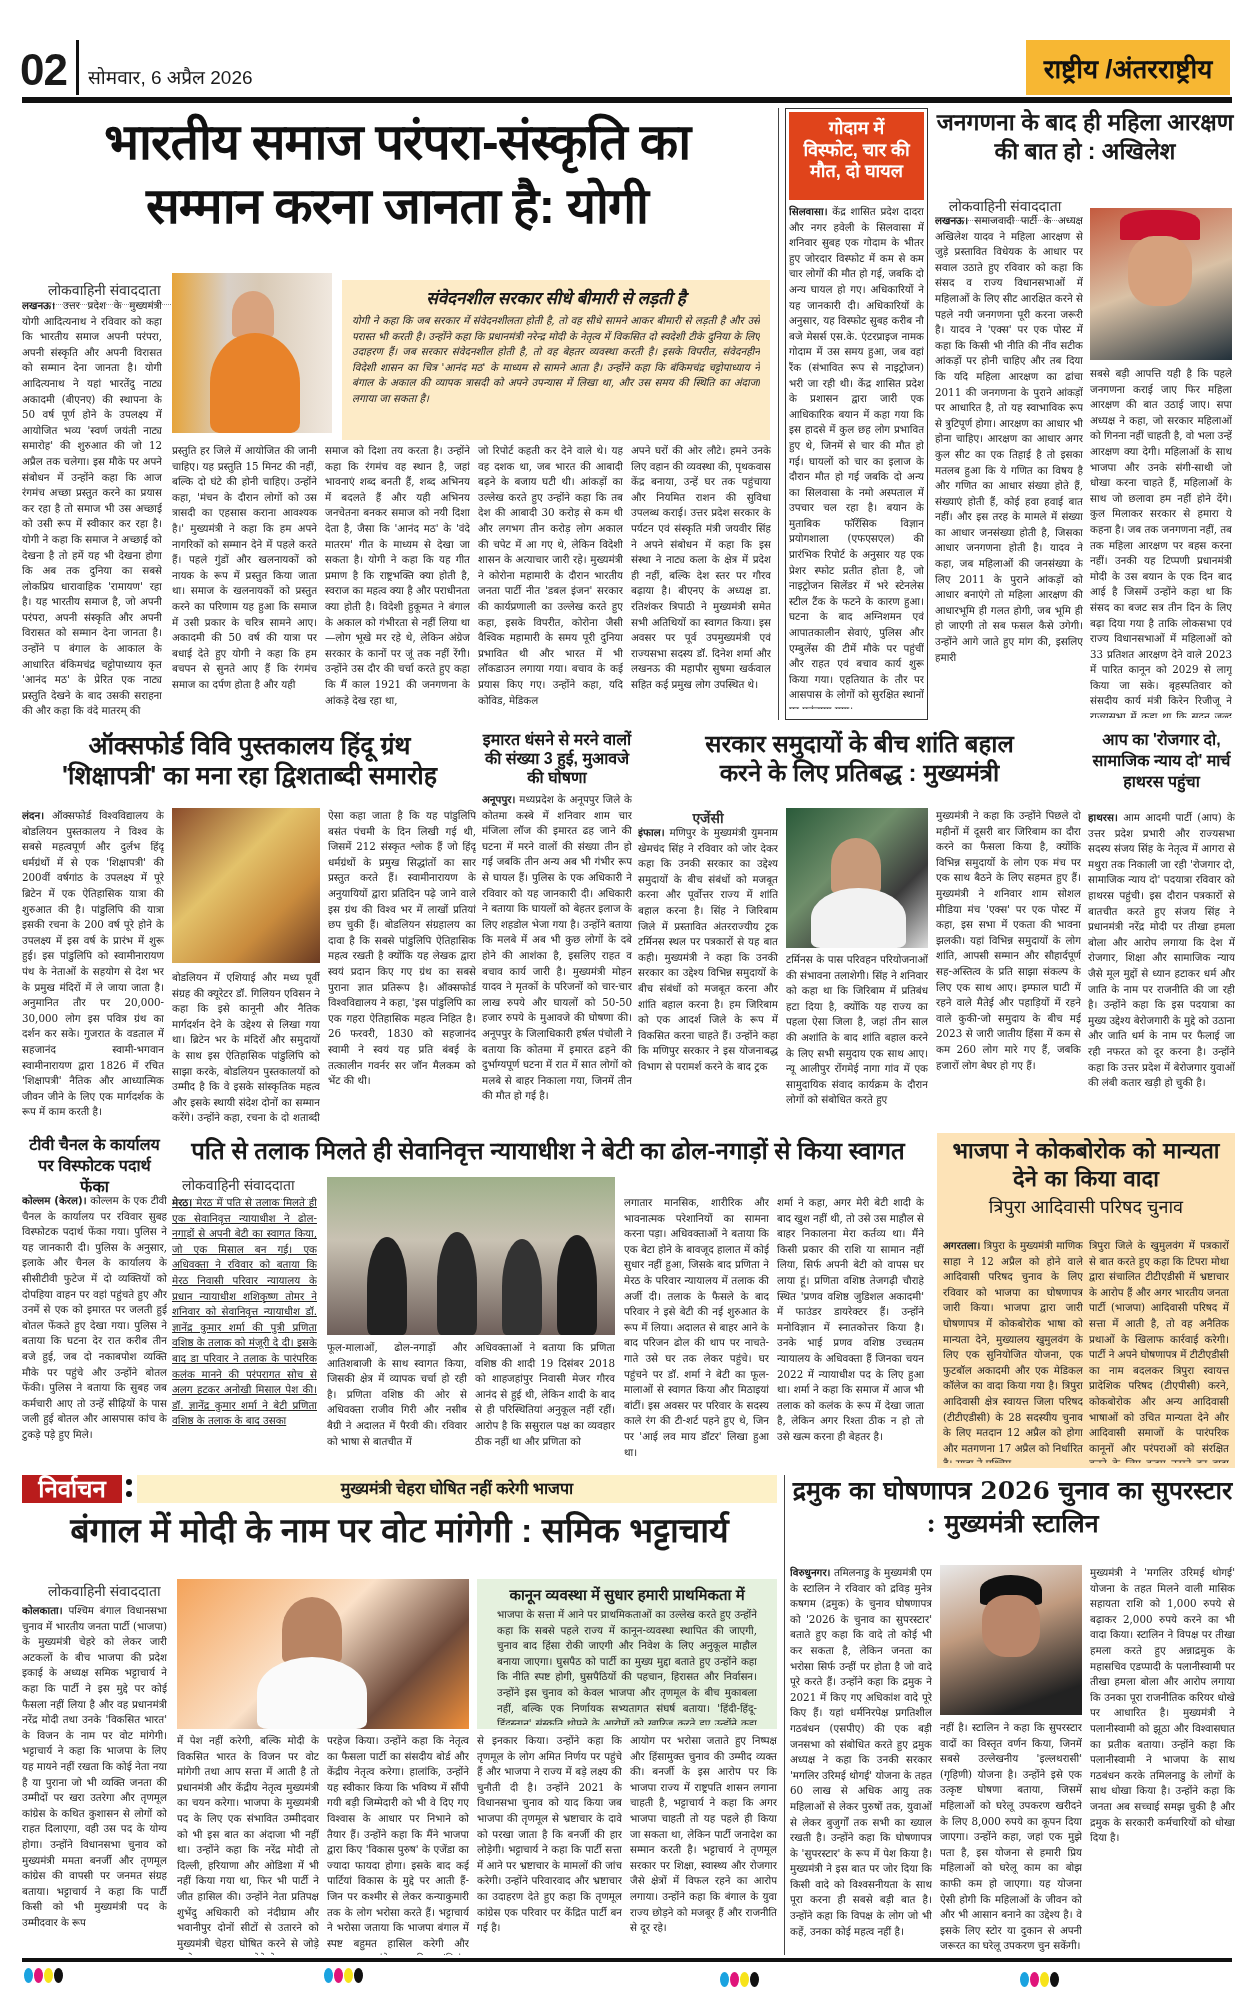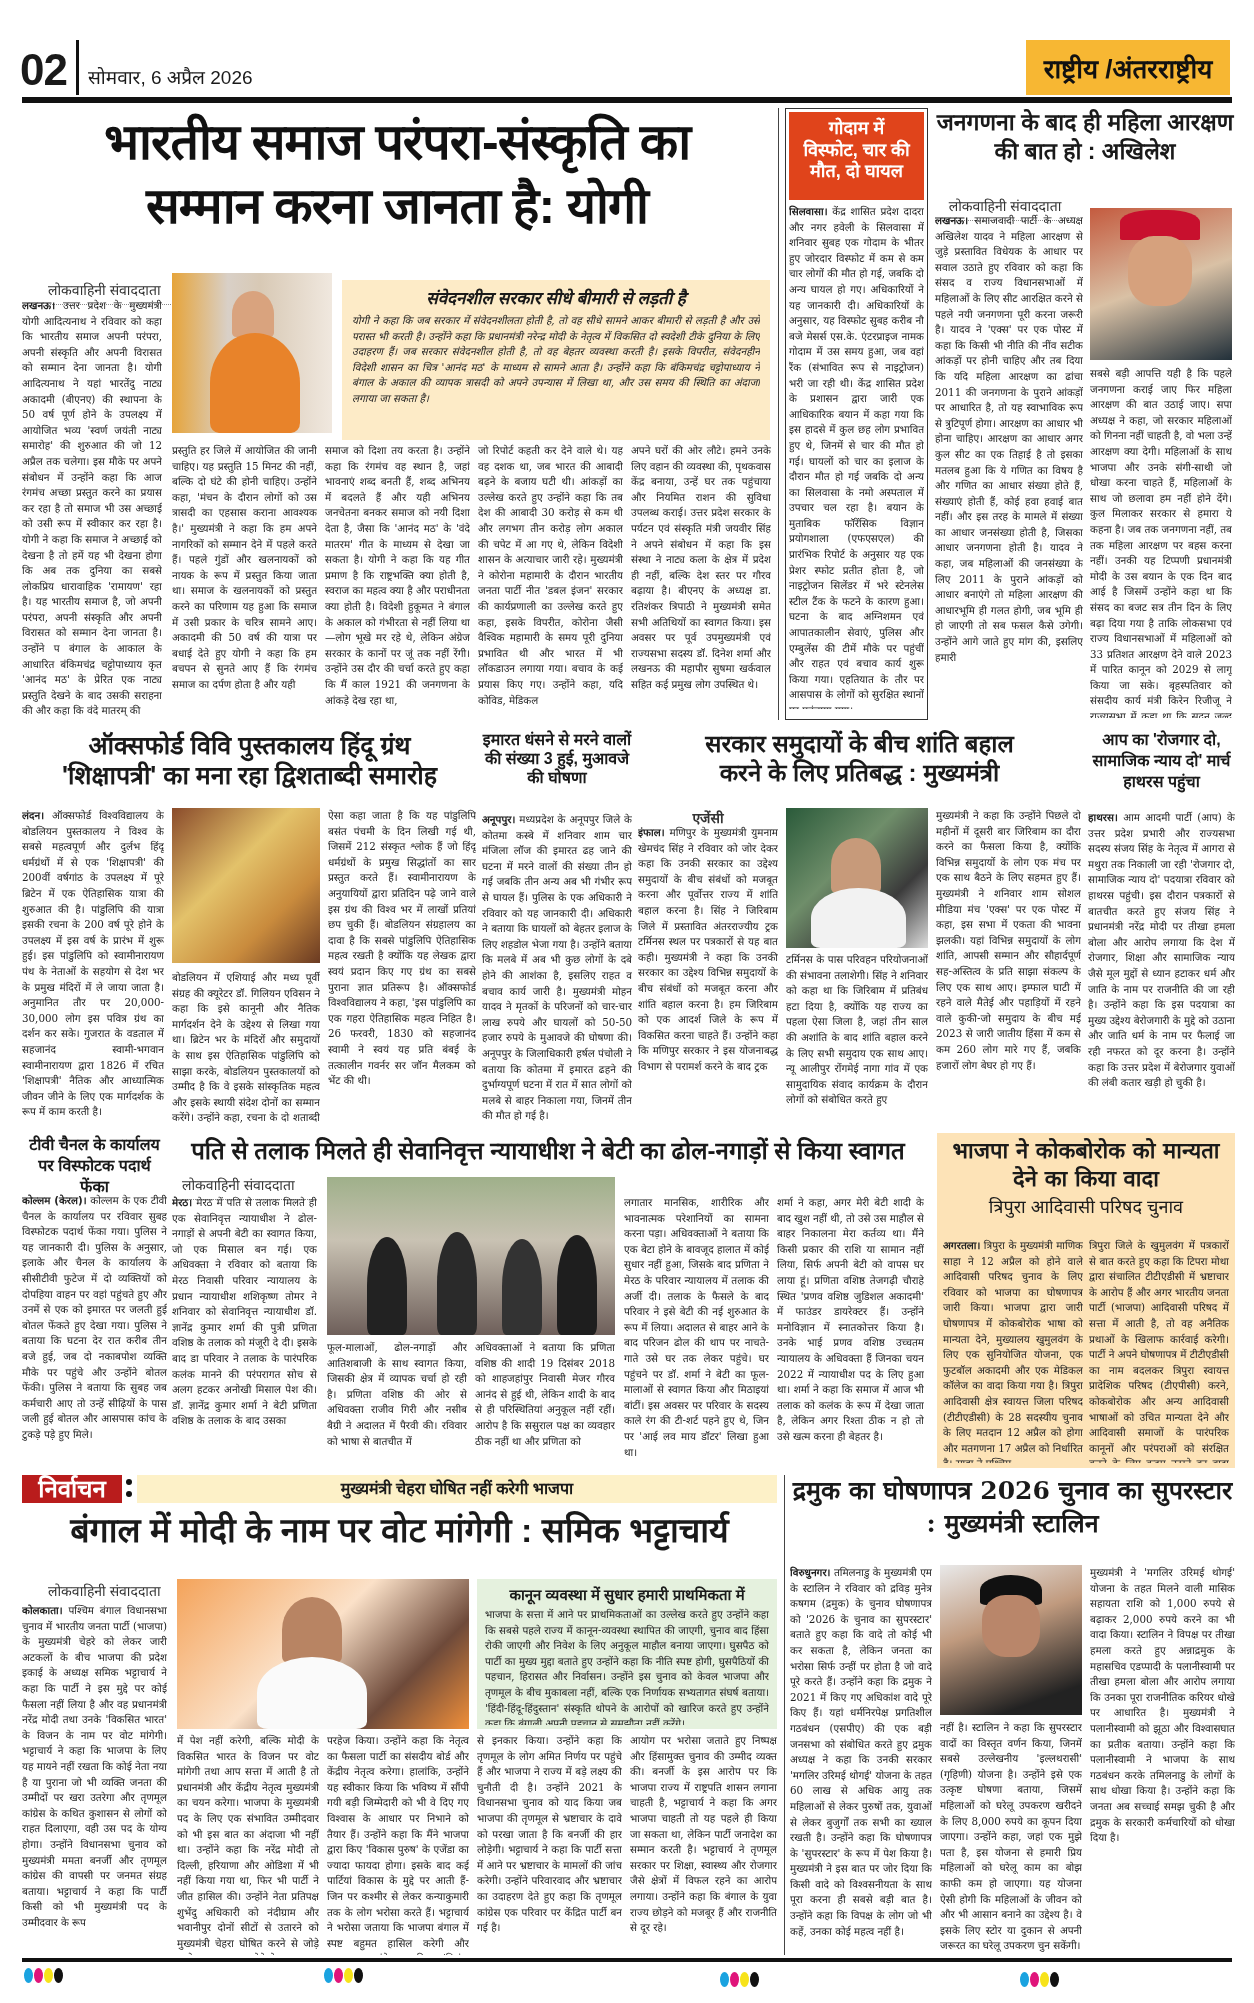--- a/index.html
+++ b/index.html
@@ -110,21 +110,21 @@
   <div class="abs body-text" style="left:0;top:78px;width:142px;height:317px;">
     <b>लंदन।</b> <span>ऑक्सफोर्ड विश्वविद्यालय के बोडलियन पुस्तकालय ने विश्व के सबसे महत्वपूर्ण और दुर्लभ हिंदू धर्मग्रंथों में से एक 'शिक्षापत्री' की 200वीं वर्षगांठ के उपलक्ष्य में पूरे ब्रिटेन में एक ऐतिहासिक यात्रा की शुरुआत की है। पांडुलिपि की यात्रा इसकी रचना के 200 वर्ष पूरे होने के उपलक्ष्य में इस वर्ष के प्रारंभ में शुरू हुई। इस पांडुलिपि को स्वामीनारायण पंथ के नेताओं के सहयोग से देश भर के प्रमुख मंदिरों में ले जाया जाता है। अनुमानित तौर पर 20,000-30,000 लोग इस पवित्र ग्रंथ का दर्शन कर सके। गुजरात के वडताल में सहजानंद स्वामी-भगवान स्वामीनारायण द्वारा 1826 में रचित 'शिक्षापत्री' नैतिक और आध्यात्मिक जीवन जीने के लिए एक मार्गदर्शक के रूप में काम करती है।</span>
   </div>
   <div class="abs photo photo-oxford" style="left:150px;top:78px;width:148px;height:155px;"></div>
   <div class="abs body-text" style="left:150px;top:240px;width:148px;height:155px;">बोडलियन में एशियाई और मध्य पूर्वी संग्रह की क्यूरेटर डॉ. गिलियन एविसन ने कहा कि इसे कानूनी और नैतिक मार्गदर्शन देने के उद्देश्य से लिखा गया था। ब्रिटेन भर के मंदिरों और समुदायों के साथ इस ऐतिहासिक पांडुलिपि को साझा करके, बोडलियन पुस्तकालयों को उम्मीद है कि वे इसके सांस्कृतिक महत्व और इसके स्थायी संदेश दोनों का सम्मान करेंगे। उन्होंने कहा, रचना के दो शताब्दी बाद भी, 'शिक्षापत्री' में करुणा, नैतिक जीवन और सामाजिक सद्भाव का आह्वान जटिल होती दुनिया में प्रासंगिक है।</div>
   <div class="abs body-text" style="left:306px;top:78px;width:148px;height:317px;">ऐसा कहा जाता है कि यह पांडुलिपि बसंत पंचमी के दिन लिखी गई थी, जिसमें 212 संस्कृत श्लोक हैं जो हिंदू धर्मग्रंथों के प्रमुख सिद्धांतों का सार प्रस्तुत करते हैं। स्वामीनारायण के अनुयायियों द्वारा प्रतिदिन पढ़े जाने वाले इस ग्रंथ की विश्व भर में लाखों प्रतियां छप चुकी हैं। बोडलियन संग्रहालय का दावा है कि सबसे पांडुलिपि ऐतिहासिक महत्व रखती है क्योंकि यह लेखक द्वारा स्वयं प्रदान किए गए ग्रंथ का सबसे पुराना ज्ञात प्रतिरूप है। ऑक्सफोर्ड विश्वविद्यालय ने कहा, 'इस पांडुलिपि का एक गहरा ऐतिहासिक महत्व निहित है। 26 फरवरी, 1830 को सहजानंद स्वामी ने स्वयं यह प्रति बंबई के तत्कालीन गवर्नर सर जॉन मैलकम को भेंट की थी।</div>
 </div>
 
 <div class="abs" style="left:482px;top:730px;width:150px;height:395px;">
   <div class="cond" style="font-size:16px;font-weight:700;text-align:center;line-height:1.2;height:62px;">इमारत धंसने से मरने वालों की संख्या 3 हुई, मुआवजे की घोषणा</div>
-  <div class="body-text" style="height:330px;margin-top:20px;">
+  <div class="body-text" style="height:330px;">
     <b>अनूपपुर।</b> <span>मध्यप्रदेश के अनूपपुर जिले के कोतमा कस्बे में शनिवार शाम चार मंजिला लॉज की इमारत ढह जाने की घटना में मरने वालों की संख्या तीन हो गई जबकि तीन अन्य अब भी गंभीर रूप से घायल हैं। पुलिस के एक अधिकारी ने रविवार को यह जानकारी दी। अधिकारी ने बताया कि घायलों को बेहतर इलाज के लिए शहडोल भेजा गया है। उन्होंने बताया कि मलबे में अब भी कुछ लोगों के दबे होने की आशंका है, इसलिए राहत व बचाव कार्य जारी है। मुख्यमंत्री मोहन यादव ने मृतकों के परिजनों को चार-चार लाख रुपये और घायलों को 50-50 हजार रुपये के मुआवजे की घोषणा की। अनूपपुर के जिलाधिकारी हर्षल पंचोली ने बताया कि कोतमा में इमारत ढहने की दुर्भाग्यपूर्ण घटना में रात में सात लोगों को मलबे से बाहर निकाला गया, जिनमें तीन की मौत हो गई है।</span>
   </div>
 </div>
 
 <div class="abs" style="left:638px;top:730px;width:443px;height:395px;">
   <div class="cond" style="font-size:24px;font-weight:700;text-align:center;line-height:1.2;">सरकार समुदायों के बीच शांति बहाल</div>
   <div class="cond" style="font-size:24px;font-weight:700;text-align:center;line-height:1.2;">करने के लिए प्रतिबद्ध : मुख्यमंत्री</div>
   <div class="abs byline" style="left:0;top:78px;width:140px;text-align:center;font-weight:700;">एजेंसी</div>
   <div class="abs body-text" style="left:0;top:95px;width:140px;height:300px;">
     <b>इंफाल।</b> <span>मणिपुर के मुख्यमंत्री युमनाम खेमचंद सिंह ने रविवार को जोर देकर कहा कि उनकी सरकार का उद्देश्य समुदायों के बीच संबंधों को मजबूत करना और पूर्वोत्तर राज्य में शांति बहाल करना है। सिंह ने जिरिबाम जिले में प्रस्तावित अंतरराज्यीय ट्रक टर्मिनस स्थल पर पत्रकारों से यह बात कही। मुख्यमंत्री ने कहा कि उनकी सरकार का उद्देश्य विभिन्न समुदायों के बीच संबंधों को मजबूत करना और शांति बहाल करना है। हम जिरिबाम को एक आदर्श जिले के रूप में विकसित करना चाहते हैं। उन्होंने कहा कि मणिपुर सरकार ने इस योजनाबद्ध विभाग से परामर्श करने के बाद ट्रक</span>
@@ -147,21 +147,21 @@
 <div class="abs" style="left:22px;top:1135px;width:145px;height:330px;">
   <div class="cond" style="font-size:16px;font-weight:700;text-align:center;line-height:1.3;height:58px;">टीवी चैनल के कार्यालय पर विस्फोटक पदार्थ फेंका</div>
   <div class="body-text" style="height:270px;">
     <b>कोल्लम (केरल)।</b> <span>कोल्लम के एक टीवी चैनल के कार्यालय पर रविवार सुबह विस्फोटक पदार्थ फेंका गया। पुलिस ने यह जानकारी दी। पुलिस के अनुसार, इलाके और चैनल के कार्यालय के सीसीटीवी फुटेज में दो व्यक्तियों को दोपहिया वाहन पर वहां पहुंचते हुए और उनमें से एक को इमारत पर जलती हुई बोतल फेंकते हुए देखा गया। पुलिस ने बताया कि घटना देर रात करीब तीन बजे हुई, जब दो नकाबपोश व्यक्ति मौके पर पहुंचे और उन्होंने बोतल फेंकी। पुलिस ने बताया कि सुबह जब कर्मचारी आए तो उन्हें सीढ़ियों के पास जली हुई बोतल और आसपास कांच के टुकड़े पड़े हुए मिले।</span>
   </div>
 </div>
 
 <div class="abs" style="left:172px;top:1135px;width:752px;height:330px;">
   <div class="cond" style="font-size:24px;font-weight:700;text-align:center;line-height:1.3;white-space:nowrap;overflow:hidden;">पति से तलाक मिलते ही सेवानिवृत्त न्यायाधीश ने बेटी का ढोल-नगाड़ों से किया स्वागत</div>
   <div class="abs byline dotline" style="left:10px;top:40px;width:130px;padding-bottom:5px;">लोकवाहिनी संवाददाता</div>
-  <div class="abs body-text" style="left:0;top:60px;width:145px;height:270px;">
+  <div class="abs body-text" style="left:0;top:60px;width:145px;height:270px;text-decoration:underline;">
     <b>मेरठ।</b> <span>मेरठ में पति से तलाक मिलते ही एक सेवानिवृत्त न्यायाधीश ने ढोल-नगाड़ों से अपनी बेटी का स्वागत किया, जो एक मिसाल बन गई। एक अधिवक्ता ने रविवार को बताया कि मेरठ निवासी परिवार न्यायालय के प्रधान न्यायाधीश शशिकृष्ण तोमर ने शनिवार को सेवानिवृत्त न्यायाधीश डॉ. ज्ञानेंद्र कुमार शर्मा की पुत्री प्रणिता वशिष्ठ के तलाक को मंजूरी दे दी। इसके बाद डा परिवार ने तलाक के पारंपरिक कलंक मानने की परंपरागत सोच से अलग हटकर अनोखी मिसाल पेश की। डॉ. ज्ञानेंद्र कुमार शर्मा ने बेटी प्रणिता वशिष्ठ के तलाक के बाद उसका</span>
   </div>
   <div class="abs photo photo-meerut" style="left:155px;top:42px;width:288px;height:158px;">
     <div class="ph-figure" style="left:40px;top:60px;width:40px;height:98px;background:#222;"></div>
     <div class="ph-figure" style="left:110px;top:55px;width:40px;height:103px;background:#2a2a2a;"></div>
     <div class="ph-figure" style="left:175px;top:62px;width:40px;height:96px;background:#333;"></div>
     <div class="ph-figure" style="left:230px;top:58px;width:40px;height:100px;background:#1e1e1e;"></div>
   </div>
   <div class="abs body-text" style="left:155px;top:205px;width:140px;height:125px;">फूल-मालाओं, ढोल-नगाड़ों और आतिशबाजी के साथ स्वागत किया, जिसकी क्षेत्र में व्यापक चर्चा हो रही है। प्रणिता वशिष्ठ की ओर से अधिवक्ता राजीव गिरी और नसीब बैग्री ने अदालत में पैरवी की। रविवार को भाषा से बातचीत में</div>
   <div class="abs body-text" style="left:303px;top:205px;width:140px;height:125px;">अधिवक्ताओं ने बताया कि प्रणिता वशिष्ठ की शादी 19 दिसंबर 2018 को शाहजहांपुर निवासी मेजर गौरव आनंद से हुई थी, लेकिन शादी के बाद से ही परिस्थितियां अनुकूल नहीं रहीं। आरोप है कि ससुराल पक्ष का व्यवहार ठीक नहीं था और प्रणिता को</div>
@@ -191,21 +191,21 @@
   <div class="abs byline" style="left:26px;top:106px;width:130px;">लोकवाहिनी संवाददाता</div>
   <div class="abs body-text" style="left:0;top:128px;width:145px;height:352px;">
     <b>कोलकाता।</b> <span>पश्चिम बंगाल विधानसभा चुनाव में भारतीय जनता पार्टी (भाजपा) के मुख्यमंत्री चेहरे को लेकर जारी अटकलों के बीच भाजपा की प्रदेश इकाई के अध्यक्ष समिक भट्टाचार्य ने कहा कि पार्टी ने इस मुद्दे पर कोई फैसला नहीं लिया है और वह प्रधानमंत्री नरेंद्र मोदी तथा उनके 'विकसित भारत' के विजन के नाम पर वोट मांगेगी। भट्टाचार्य ने कहा कि भाजपा के लिए यह मायने नहीं रखता कि कोई नेता नया है या पुराना जो भी व्यक्ति जनता की उम्मीदों पर खरा उतरेगा और तृणमूल कांग्रेस के कथित कुशासन से लोगों को राहत दिलाएगा, वही उस पद के योग्य होगा। उन्होंने विधानसभा चुनाव को मुख्यमंत्री ममता बनर्जी और तृणमूल कांग्रेस की वापसी पर जनमत संग्रह बताया। भट्टाचार्य ने कहा कि पार्टी किसी को भी मुख्यमंत्री पद के उम्मीदवार के रूप</span>
   </div>
   <div class="abs photo photo-samik" style="left:155px;top:104px;width:292px;height:150px;">
     <div class="ph-figure" style="left:105px;top:18px;width:60px;height:66px;background:#b88463;"></div>
     <div class="ph-figure" style="left:80px;top:78px;width:110px;height:72px;background:#fafafa;"></div>
   </div>
   <div class="abs body-text" style="left:155px;top:258px;width:142px;height:222px;">में पेश नहीं करेगी, बल्कि मोदी के विकसित भारत के विजन पर वोट मांगेगी तथा आप सत्ता में आती है तो प्रधानमंत्री और केंद्रीय नेतृत्व मुख्यमंत्री का चयन करेगा। भाजपा के मुख्यमंत्री पद के लिए एक संभावित उम्मीदवार को भी इस बात का अंदाजा भी नहीं था। उन्होंने कहा कि नरेंद्र मोदी तो दिल्ली, हरियाणा और ओडिशा में भी नहीं किया गया था, फिर भी पार्टी ने जीत हासिल की। उन्होंने नेता प्रतिपक्ष शुभेंदु अधिकारी को नंदीग्राम और भवानीपुर दोनों सीटों से उतारने को मुख्यमंत्री चेहरा घोषित करने से जोड़े जाने पर स्पष्ट जवाब देने से</div>
   <div class="abs body-text" style="left:305px;top:258px;width:142px;height:222px;">परहेज किया। उन्होंने कहा कि नेतृत्व का फैसला पार्टी का संसदीय बोर्ड और केंद्रीय नेतृत्व करेगा। हालांकि, उन्होंने यह स्वीकार किया कि भविष्य में सौंपी गयी बड़ी जिम्मेदारी को भी वे दिए गए विश्वास के आधार पर निभाने को तैयार हैं। उन्होंने कहा कि मैंने भाजपा द्वारा किए 'विकास पुरुष' के एजेंडा का ज्यादा फायदा होगा। इसके बाद कई पार्टियां विकास के मुद्दे पर आती हैं- जिन पर कश्मीर से लेकर कन्याकुमारी तक के लोग भरोसा करते हैं। भट्टाचार्य ने भरोसा जताया कि भाजपा बंगाल में स्पष्ट बहुमत हासिल करेगी और तृणमूल कांग्रेस की 'त्रिशंकु विधानसभा' की उम्मीदों को धराशायी कर देगी। उन्होंने अभिषेक बनर्जी पर तंज कसते हुए कहा कि तृणमूल कांग्रेस बंगाल में स्पष्ट बहुमत मिलने पर टिप्पणी करने</div>
-  <div class="abs box-green" style="left:455px;top:104px;width:300px;height:150px;padding:5px 8px;">
+  <div class="abs box-green" style="left:455px;top:104px;width:300px;height:150px;padding:5px 20px;">
     <div class="cond" style="font-size:15px;font-weight:700;text-align:center;margin-bottom:3px;">कानून व्यवस्था में सुधार हमारी प्राथमिकता में</div>
     <div class="body-text" style="height:118px;">भाजपा के सत्ता में आने पर प्राथमिकताओं का उल्लेख करते हुए उन्होंने कहा कि सबसे पहले राज्य में कानून-व्यवस्था स्थापित की जाएगी, चुनाव बाद हिंसा रोकी जाएगी और निवेश के लिए अनुकूल माहौल बनाया जाएगा। घुसपैठ को पार्टी का मुख्य मुद्दा बताते हुए उन्होंने कहा कि नीति स्पष्ट होगी, घुसपैठियों की पहचान, हिरासत और निर्वासन। उन्होंने इस चुनाव को केवल भाजपा और तृणमूल के बीच मुकाबला नहीं, बल्कि एक निर्णायक सभ्यतागत संघर्ष बताया। 'हिंदी-हिंदू-हिंदुस्तान' संस्कृति थोपने के आरोपों को खारिज करते हुए उन्होंने कहा कि बंगाली अपनी पहचान से समझौता नहीं करेंगे।</div>
   </div>
   <div class="abs body-text" style="left:455px;top:258px;width:145px;height:222px;">से इनकार किया। उन्होंने कहा कि तृणमूल के लोग अमित निर्णय पर पहुंचे हैं और भाजपा ने राज्य में बड़े लक्ष्य की चुनौती दी है। उन्होंने 2021 के विधानसभा चुनाव को याद किया जब भाजपा की तृणमूल से भ्रष्टाचार के दावे को परखा जाता है कि बनर्जी की हार लोड़ेगी। भट्टाचार्य ने कहा कि पार्टी सत्ता में आने पर भ्रष्टाचार के मामलों की जांच करेगी। उन्होंने परिवारवाद और भ्रष्टाचार का उदाहरण देते हुए कहा कि तृणमूल कांग्रेस एक परिवार पर केंद्रित पार्टी बन गई है।</div>
   <div class="abs body-text" style="left:608px;top:258px;width:147px;height:222px;">आयोग पर भरोसा जताते हुए निष्पक्ष और हिंसामुक्त चुनाव की उम्मीद व्यक्त की। बनर्जी के इस आरोप पर कि भाजपा राज्य में राष्ट्रपति शासन लगाना चाहती है, भट्टाचार्य ने कहा कि अगर भाजपा चाहती तो यह पहले ही किया जा सकता था, लेकिन पार्टी जनादेश का सम्मान करती है। भट्टाचार्य ने तृणमूल सरकार पर शिक्षा, स्वास्थ्य और रोजगार जैसे क्षेत्रों में विफल रहने का आरोप लगाया। उन्होंने कहा कि बंगाल के युवा राज्य छोड़ने को मजबूर हैं और राजनीति से दूर रहे।</div>
 </div>
 <div class="abs col-rule" style="left:784px;top:1475px;height:480px;"></div>
 
 <div class="abs" style="left:790px;top:1475px;width:445px;height:480px;">
   <div class="serif" style="font-size:25px;font-weight:700;text-align:center;line-height:1.3;">द्रमुक का घोषणापत्र 2026 चुनाव का सुपरस्टार : मुख्यमंत्री स्टालिन</div>

